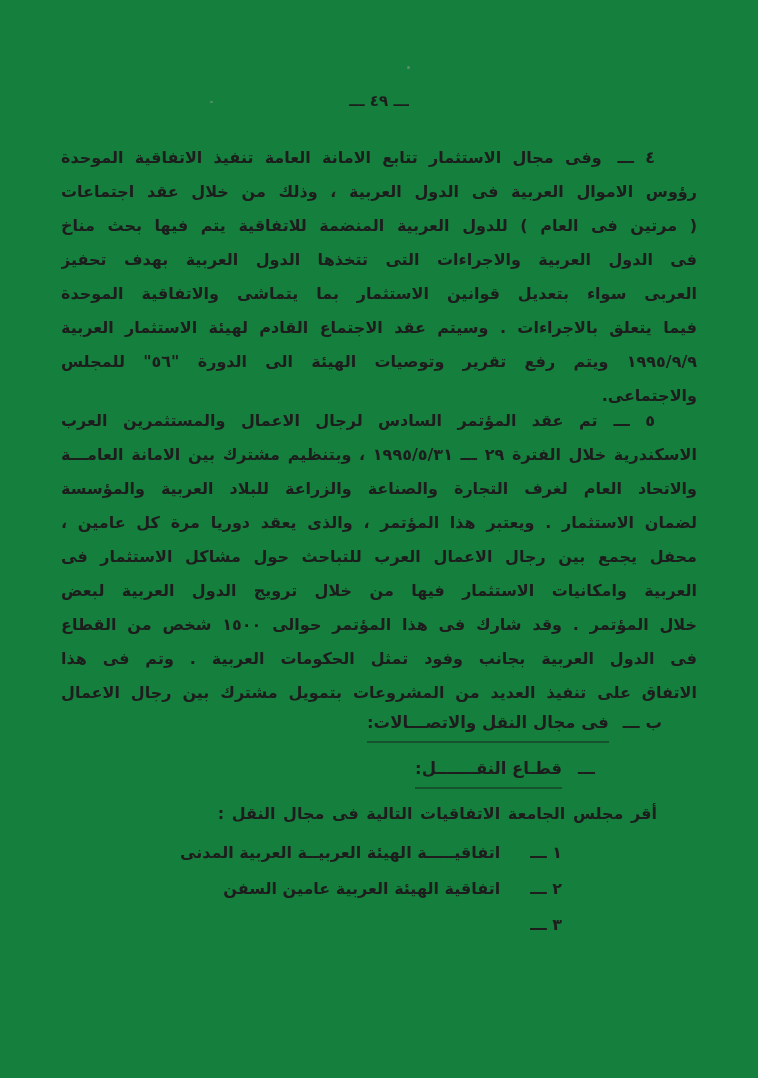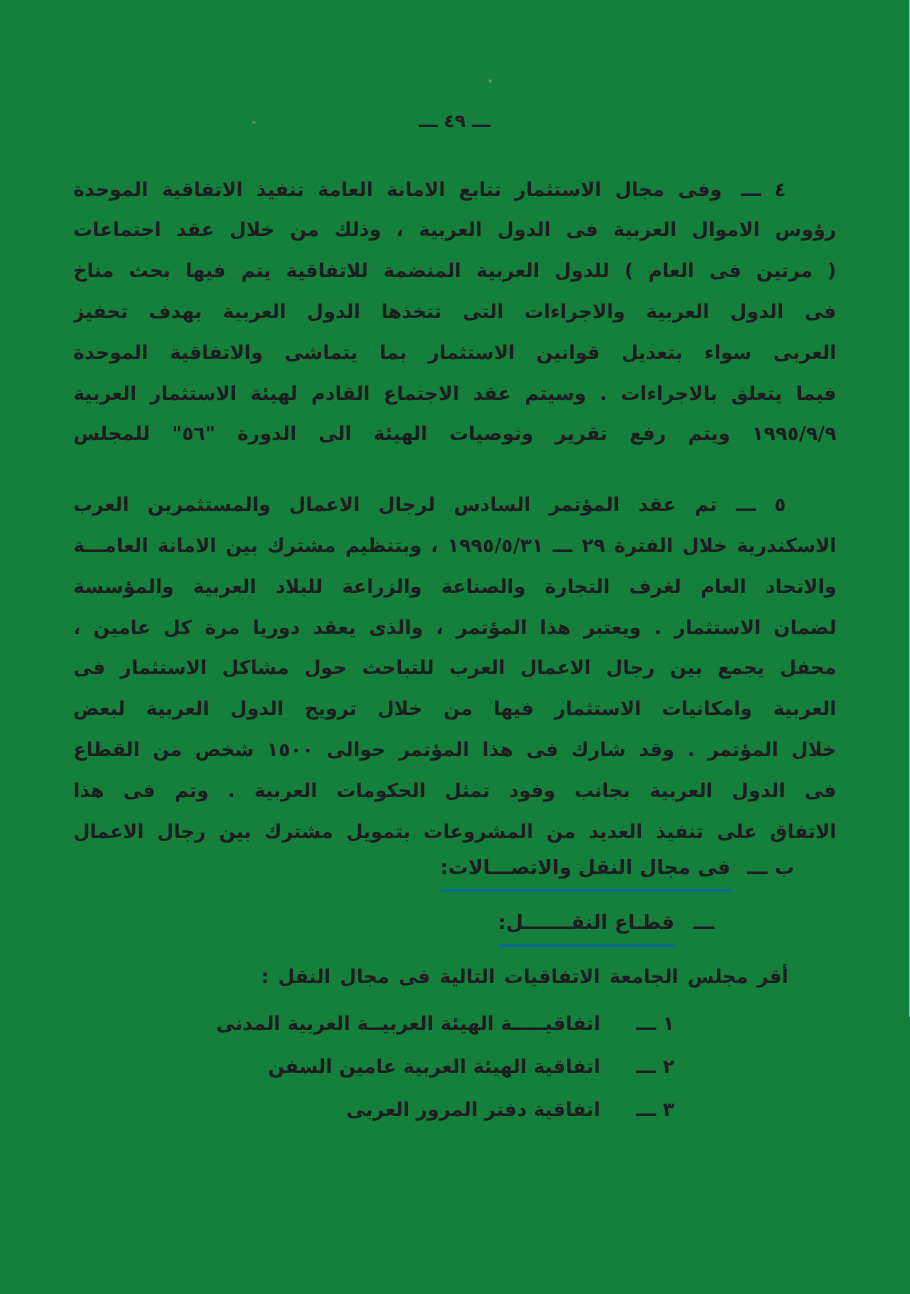--- a/index.html
+++ b/index.html
@@ -62,21 +62,21 @@
     top: 758px;
     right: 163px;
     direction: rtl;
     display: flex;
     column-gap: 16px;
     font-size: 16.5px;
     line-height: 22px;
     white-space: nowrap;
   }
   .underlined {
-    border-bottom: 2px solid #0369a1;
+    border-bottom: 2px solid #14532d;
     padding-bottom: 7px;
   }
   .intro {
     position: absolute;
     top: 802px;
     right: 101px;
     direction: rtl;
     font-size: 16px;
     line-height: 24px;
     white-space: nowrap;
@@ -116,20 +116,21 @@
   <div class="page-number">ـــ  ٤٩  ـــ</div>
 
   <div class="para p4">
     <div class="line first">٤ ـــ وفى مجال الاستثمار تتابع الامانة العامة تنفيذ الاتفاقية الموحدة لاستثمـــار</div>
     <div class="line">رؤوس الاموال العربية فى الدول العربية ، وذلك من خلال عقد اجتماعات دوريـــــة</div>
     <div class="line">( مرتين فى العام ) للدول العربية المنضمة للاتفاقية يتم فيها بحث مناخ الاستثمـار</div>
     <div class="line">فى الدول العربية والاجراءات التى تتخذها الدول العربية بهدف تحفيز الاستثمـــــار</div>
     <div class="line">العربى سواء بتعديل قوانين الاستثمار بما يتماشى والاتفاقية الموحدة للاستثمـــار أو</div>
     <div class="line">فيما يتعلق بالاجراءات . وسيتم عقد الاجتماع القادم لهيئة الاستثمار العربية يـــوم</div>
     <div class="line">١٩٩٥/٩/٩ ويتم رفع تقرير وتوصيات الهيئة الى الدورة "٥٦" للمجلس الاقتصـــادى</div>
+    <div class="line last">والاجتماعى.</div>
   </div>
 
   <div class="para p5">
     <div class="line first">٥ ـــ تم عقد المؤتمر السادس لرجال الاعمال والمستثمرين العرب بمدينـــــــة</div>
     <div class="line">الاسكندرية خلال الفترة ٢٩ ـــ ١٩٩٥/٥/٣١ ، وبتنظيم مشترك بين الامانة العامـــة ،</div>
     <div class="line">والاتحاد العام لغرف التجارة والصناعة والزراعة للبلاد العربية والمؤسسة العربيـــة</div>
     <div class="line">لضمان الاستثمار . ويعتبر هذا المؤتمر ، والذى يعقد دوريا مرة كل عامين ، أهـم</div>
     <div class="line">محفل يجمع بين رجال الاعمال العرب للتباحث حول مشاكل الاستثمار فى الــــــدول</div>
     <div class="line">العربية وامكانيات الاستثمار فيها من خلال ترويج الدول العربية لبعض المشروعـــات</div>
     <div class="line">خلال المؤتمر . وقد شارك فى هذا المؤتمر حوالى ١٥٠٠ شخص من القطاع الخـــاص</div>
@@ -153,17 +154,16 @@
     <div class="list-item">
       <span class="item-num">١ ـــ</span>
       <span class="item-text">اتفاقيـــــة الهيئة العربيــة العربية المدنى</span>
     </div>
     <div class="list-item">
       <span class="item-num">٢ ـــ</span>
       <span class="item-text">اتفاقية الهيئة العربية عامين السفن</span>
     </div>
     <div class="list-item">
       <span class="item-num">٣ ـــ</span>
-      <span class="item-text">اتفاقية دفتر المرور العربى</span>
     </div>
   </div>
 
 </div>
 
 </body></html>

